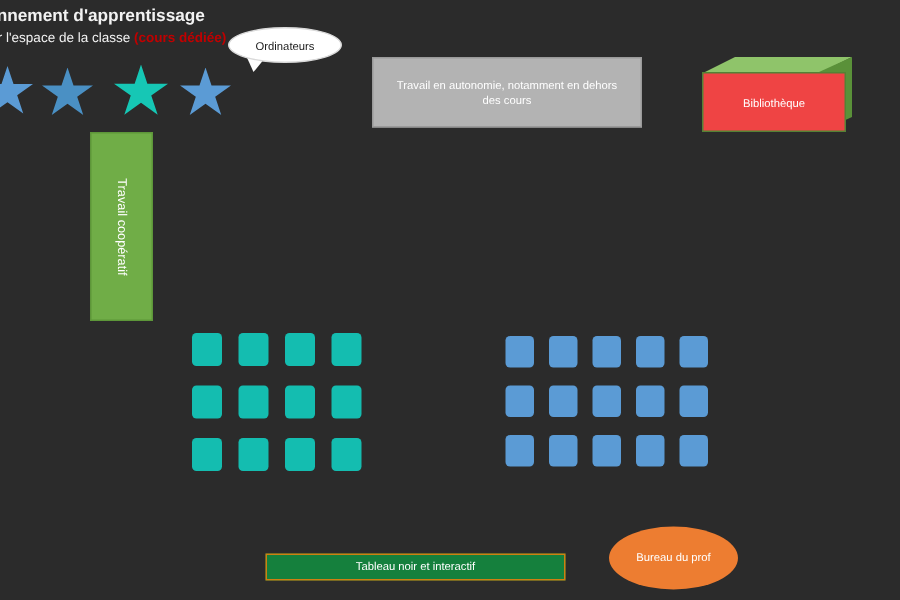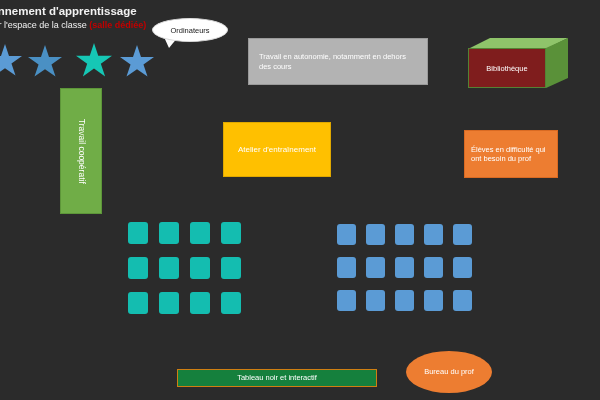--- a/index.html
+++ b/index.html
@@ -51,21 +51,21 @@
                        0% 35.5%, 38.2% 35.5%);
   }
 
   
   .rect-shape {
     position: absolute;
     box-sizing: border-box;
     display: flex;
     align-items: center;
     justify-content: center;
-    text-align: left;
+    text-align: center;
     color: #ffffff;
     line-height: 1.25;
   }
 
   #gray-box {
     left: 248px; top: 38px;
     width: 180px; height: 47px;
     background: #b3b3b3;
     border: 1px solid #9a9a9a;
     font-size: 7.5px;
@@ -112,22 +112,22 @@
 
   
   #cube {
     position: absolute;
     left: 468px; top: 38px;
     width: 100px; height: 50px;
   }
   #cube-front {
     position: absolute;
     left: 0; top: 10px;
-    width: 78px; height: 40px;
-    background: #7f1d1d;
+    width: 96px; height: 40px;
+    background: #ef4444;
     border: 1px solid #548235;
     box-sizing: border-box;
     display: flex;
     align-items: center;
     justify-content: center;
     color: #ffffff;
     font-size: 7.5px;
     text-align: center;
   }
   #cube-top {
@@ -219,21 +219,21 @@
   .desk-blue { background: #5b9bd5; }
 </style>
 </head>
 <body>
 
 <div id="canvas">
 
   <div id="title-block">
     <div id="title-line1">Environnement d'apprentissage</div>
     <div id="title-line2">
-      <span>Organiser l'espace de la classe </span><span class="accent">(salle dédiée)</span>
+      <span>Organiser l'espace de la classe </span><span class="accent">(cours dédiée)</span>
     </div>
   </div>
 
   <div class="star" style="left:-12px; top:44px; width:34px; height:34px; background:#5b9bd5;"></div>
   <div class="star" style="left:28px; top:45px; width:34px; height:34px; background:#4a90c4;"></div>
   <div class="star" style="left:76px; top:43px; width:36px; height:36px; background:#16c7b5;"></div>
   <div class="star" style="left:120px; top:45px; width:34px; height:34px; background:#5b9bd5;"></div>
 
   <div id="speech-bubble">
     <div id="bubble-tail"></div>
@@ -245,23 +245,21 @@
   <div id="cube">
     <div id="cube-top"></div>
     <div id="cube-side"></div>
     <div id="cube-front">Bibliothèque</div>
   </div>
 
   <div id="green-bar" class="rect-shape">
     <span id="green-bar-label">Travail coopératif</span>
   </div>
 
-  <div id="yellow-box" class="rect-shape">Atelier d'entraînement</div>
-
-  <div id="orange-box" class="rect-shape">Élèves en difficulté qui ont besoin du prof</div>
+
 
   <div id="desk-grid-teal" class="desk-grid">
     <div class="desk desk-teal"></div>
     <div class="desk desk-teal"></div>
     <div class="desk desk-teal"></div>
     <div class="desk desk-teal"></div>
     <div class="desk desk-teal"></div>
     <div class="desk desk-teal"></div>
     <div class="desk desk-teal"></div>
     <div class="desk desk-teal"></div>

